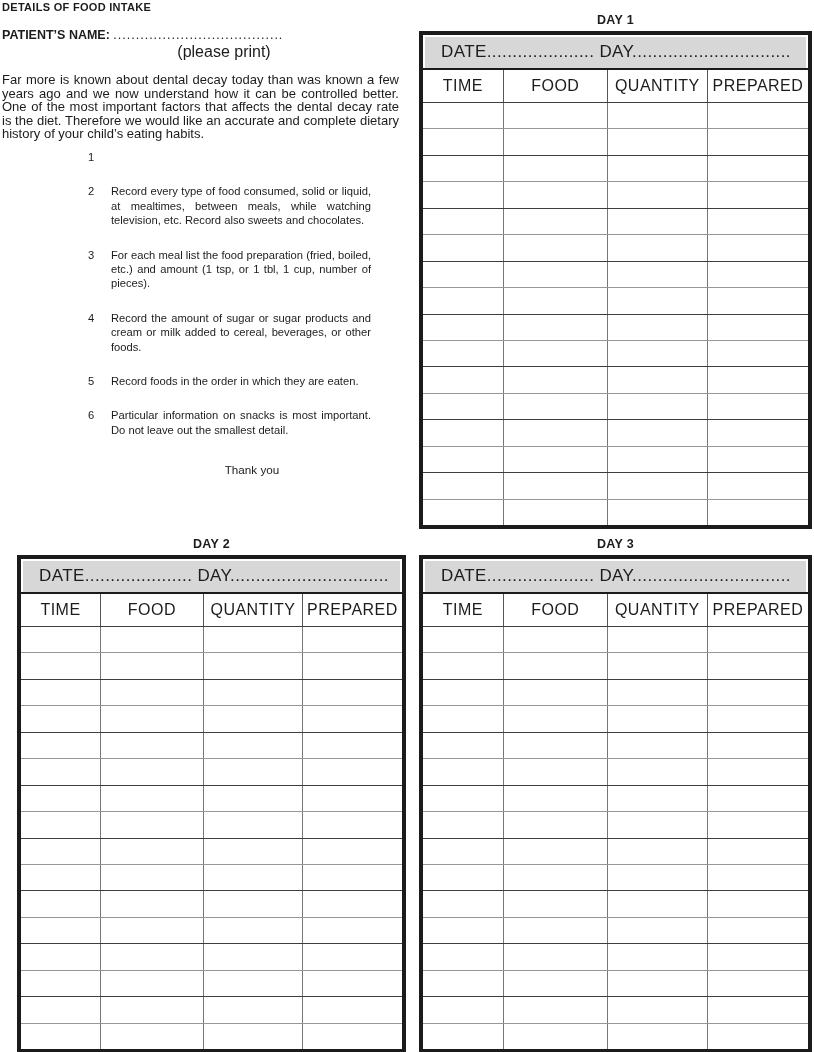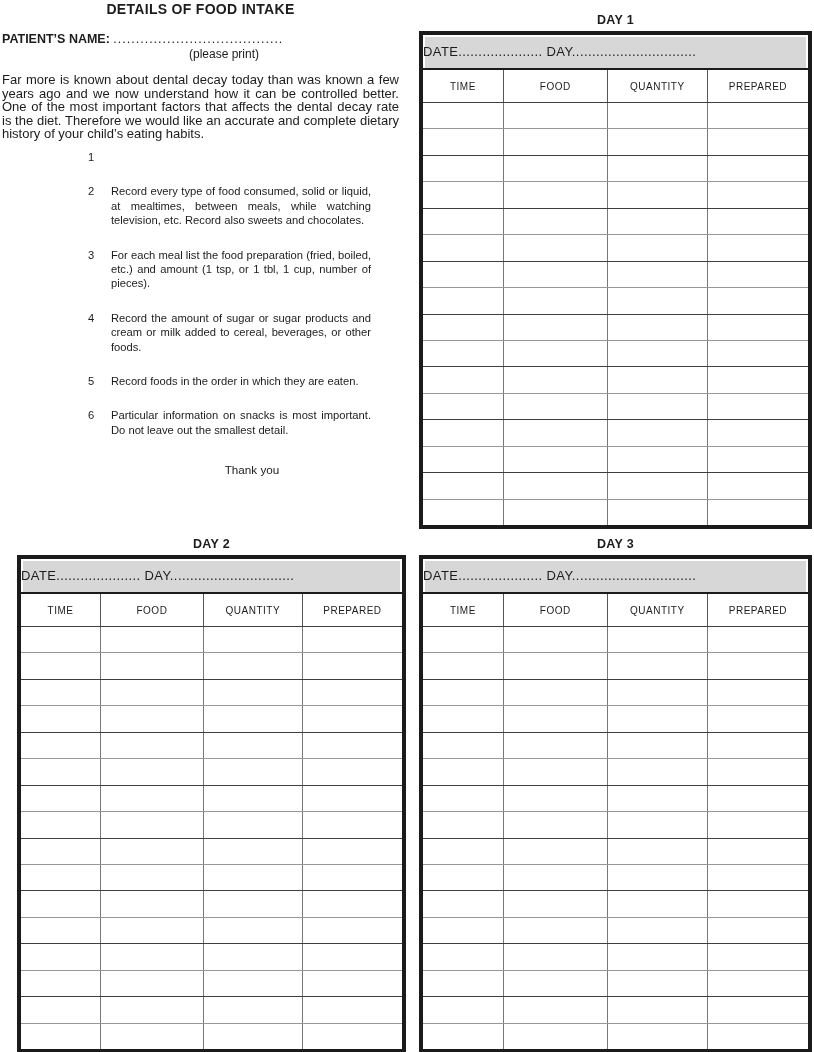--- a/index.html
+++ b/index.html
@@ -3,24 +3,24 @@
 <meta charset="utf-8">
 <style>
   html,body { margin:0; padding:0; background:#ffffff; }
   .page {
     position:relative; width:814px; height:1052px; background:#ffffff;
     font-family:"Liberation Sans", sans-serif; color:#1c1c1c; overflow:hidden;
   }
 
   
   .left-col { position:absolute; left:2px; top:0; width:397px; }
-  .doc-title { text-align:center; font-weight:bold; font-size:14px; letter-spacing:.3px; padding-top:1px; }
+  .doc-title { font-weight:bold; font-size:11px; letter-spacing:.3px; padding-top:1px; }
   .patient-line { margin-top:15px; font-size:12.5px; font-weight:bold; white-space:nowrap; }
   .patient-line .dots { font-weight:normal; letter-spacing:1px; }
-  .please-print { margin-left:52px; width:340px; text-align:center; font-size:12px; margin-top:1px; }
+  .please-print { margin-left:52px; width:340px; text-align:center; font-size:16px; margin-top:1px; }
   .intro { margin-top:12px; font-size:13px; line-height:13.6px; text-align:justify; }
   .instructions-heading { margin-top:17px; font-size:11.7px; letter-spacing:.3px; }
   .inst-list { margin-top:9px; }
   .inst-item { display:flex; padding-left:86px; margin:0 0 20px 0; font-size:11.2px; line-height:14.4px; }
   .inst-num { flex:none; width:14px; margin-right:9px; }
   .inst-text { flex:none; width:260px; text-align:justify; }
   .thank-you { margin-top:26px; margin-left:100px; width:300px; text-align:center; font-size:11.7px; }
 
   
   .day-block { position:absolute; }
@@ -29,27 +29,27 @@
   #day3 { left:419px; top:537px; width:393px; }
   .day-title { text-align:center; font-weight:bold; font-size:12.5px; letter-spacing:.3px; margin-bottom:4px; }
   .food-table {
     box-sizing:border-box; height:498px; border:4px solid var(--border-col,#1b1b1b);
     background:#fff; display:flex; flex-direction:column;
   }
   .date-row {
     flex:none; height:35px; background:var(--date-row-bg,#d7d7d7);
     border-bottom:2px solid var(--border-col,#1b1b1b);
     box-shadow: inset 0 2px 0 #ffffff, inset 2px 0 0 #ffffff, inset -2px 0 0 #ffffff;
-    display:flex; align-items:center; padding-left:0;
-    font-size:13px; letter-spacing:.4px; box-sizing:border-box;
+    display:flex; align-items:center; padding-left:18px;
+    font-size:17px; letter-spacing:.4px; box-sizing:border-box;
   }
   .col-header-row { flex:none; height:32px; display:flex; }
   .col-h {
     box-sizing:border-box; display:flex; align-items:center; justify-content:center;
-    font-size:10px; letter-spacing:.5px; border-right:1px solid #555;
+    font-size:16px; letter-spacing:.5px; border-right:1px solid #555;
   }
   .col-h:last-child { border-right:none; }
   .rows { flex:1; display:flex; flex-direction:column; }
   .t-row { flex:1; display:flex; border-top:1px solid #3e3e3e; }
   .t-row:nth-child(even) { border-top-color:#979797; }
   .t-cell { box-sizing:border-box; border-right:1px solid #777; }
   .t-cell:last-child { border-right:none; }
   .c0 { width:21%; flex:none; } .c1 { width:27%; flex:none; }
   .c2 { width:26%; flex:none; } .c3 { width:26%; flex:none; }
 </style>

